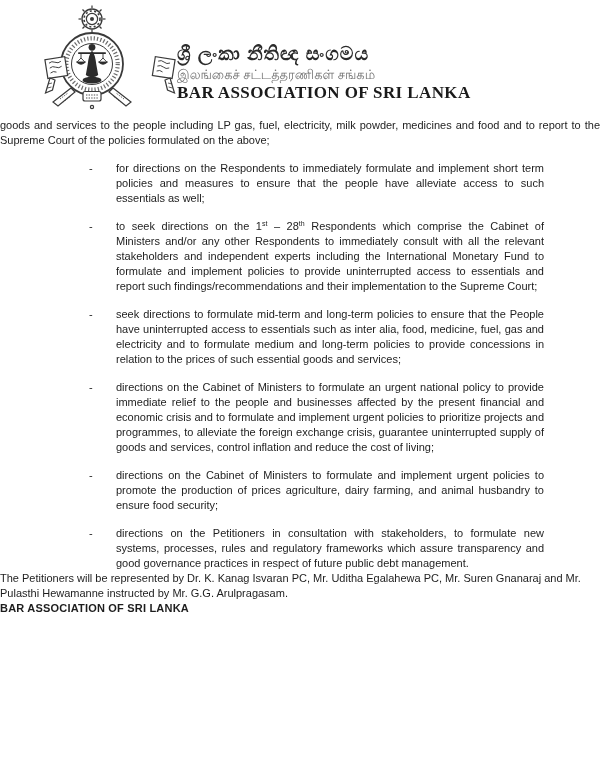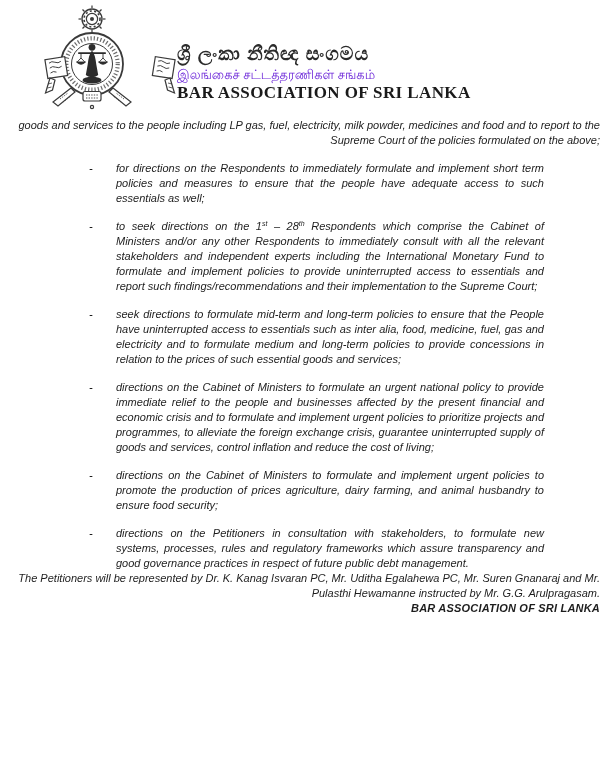--- a/index.html
+++ b/index.html
@@ -14,30 +14,30 @@
   .page { position: relative; width: 600px; height: 552px; background: #fff; }
 
   
   .letterhead { position: absolute; top: 0; left: 0; right: 0; height: 118px; }
   .emblem { position: absolute; left: 44px; top: 3px; width: 132px; height: 113px; }
   .titles { position: absolute; left: 177px; top: 41px; white-space: nowrap; }
   .t-sinhala {
     font-size: 19px; font-weight: bold; line-height: 25px;
     letter-spacing: 1px; color: #2b2b2b;
   }
-  .t-tamil { font-size: 13px; line-height: 17px; color: #6d28d9; }
+  .t-tamil { font-size: 13px; line-height: 17px; color: #737373; }
   .t-english {
     font-family: "Liberation Serif", serif;
     font-size: 17px; font-weight: bold; line-height: 20px;
     letter-spacing: 0.4px; color: #1a1a1a;
   }
 
   
-  .letter-body { position: absolute; top: 118px; left: 0; right: 0; font-style: italic; }
-  .letter-body p { margin: 0; font-size: 11px; line-height: 15px; text-align: right; }
+  .letter-body { position: absolute; top: 118px; left: 0; right: 0; }
+  .letter-body p { margin: 0; font-size: 11px; line-height: 15px; }
   .cont  { margin: 4px 56px 0 116px; text-align: justify; }
   .bullet { position: relative; margin: 13px 56px 0 116px; }
   .bullet p { text-align: justify; }
   .marker { position: absolute; left: -27px; top: 0; font-size: 11px; line-height: 15px; }
   sup { font-size: 7px; line-height: 0; vertical-align: 4px; }
 
   .petitioners { margin: 15px 52px 0 75px; text-align: left; }
   .sgd { margin: 46px 0 0 75px; text-align: left; }
   .org { margin: 11px 0 0 75px; font-weight: bold; letter-spacing: 0.2px; text-align: left; }
 
@@ -130,21 +130,21 @@
       <div class="t-english">BAR ASSOCIATION OF SRI LANKA</div>
     </div>
   </header>
 
   <main class="letter-body">
 
     <p class="cont">goods and services to the people including LP gas, fuel, electricity, milk powder, medicines and food and to report to the Supreme Court of the policies formulated on the above;</p>
 
     <div class="bullet">
       <span class="marker">-</span>
-      <p>for directions on the Respondents to immediately formulate and implement short term policies and measures to ensure that the people have adequate access to such essentials as well;</p>
+      <p>for directions on the Respondents to immediately formulate and implement short term policies and measures to ensure that the people have alleviate access to such essentials as well;</p>
     </div>
 
     <div class="bullet">
       <span class="marker">-</span>
       <p><span> to seek directions on the 1</span><sup>st</sup><span> – 28</span><sup>th</sup><span> Respondents which comprise the Cabinet of Ministers and/or any other Respondents to immediately consult with all the relevant stakeholders and independent experts including the International Monetary Fund to formulate and implement policies to provide uninterrupted access to essentials and report such findings/recommendations and their implementation to the Supreme Court;</span></p>
     </div>
 
     <div class="bullet">
       <span class="marker">-</span>
       <p>seek directions to formulate mid-term and long-term policies to ensure that the People have uninterrupted access to essentials such as inter alia, food, medicine, fuel, gas and electricity and to formulate medium and long-term policies to provide concessions in relation to the prices of such essential goods and services;</p>

